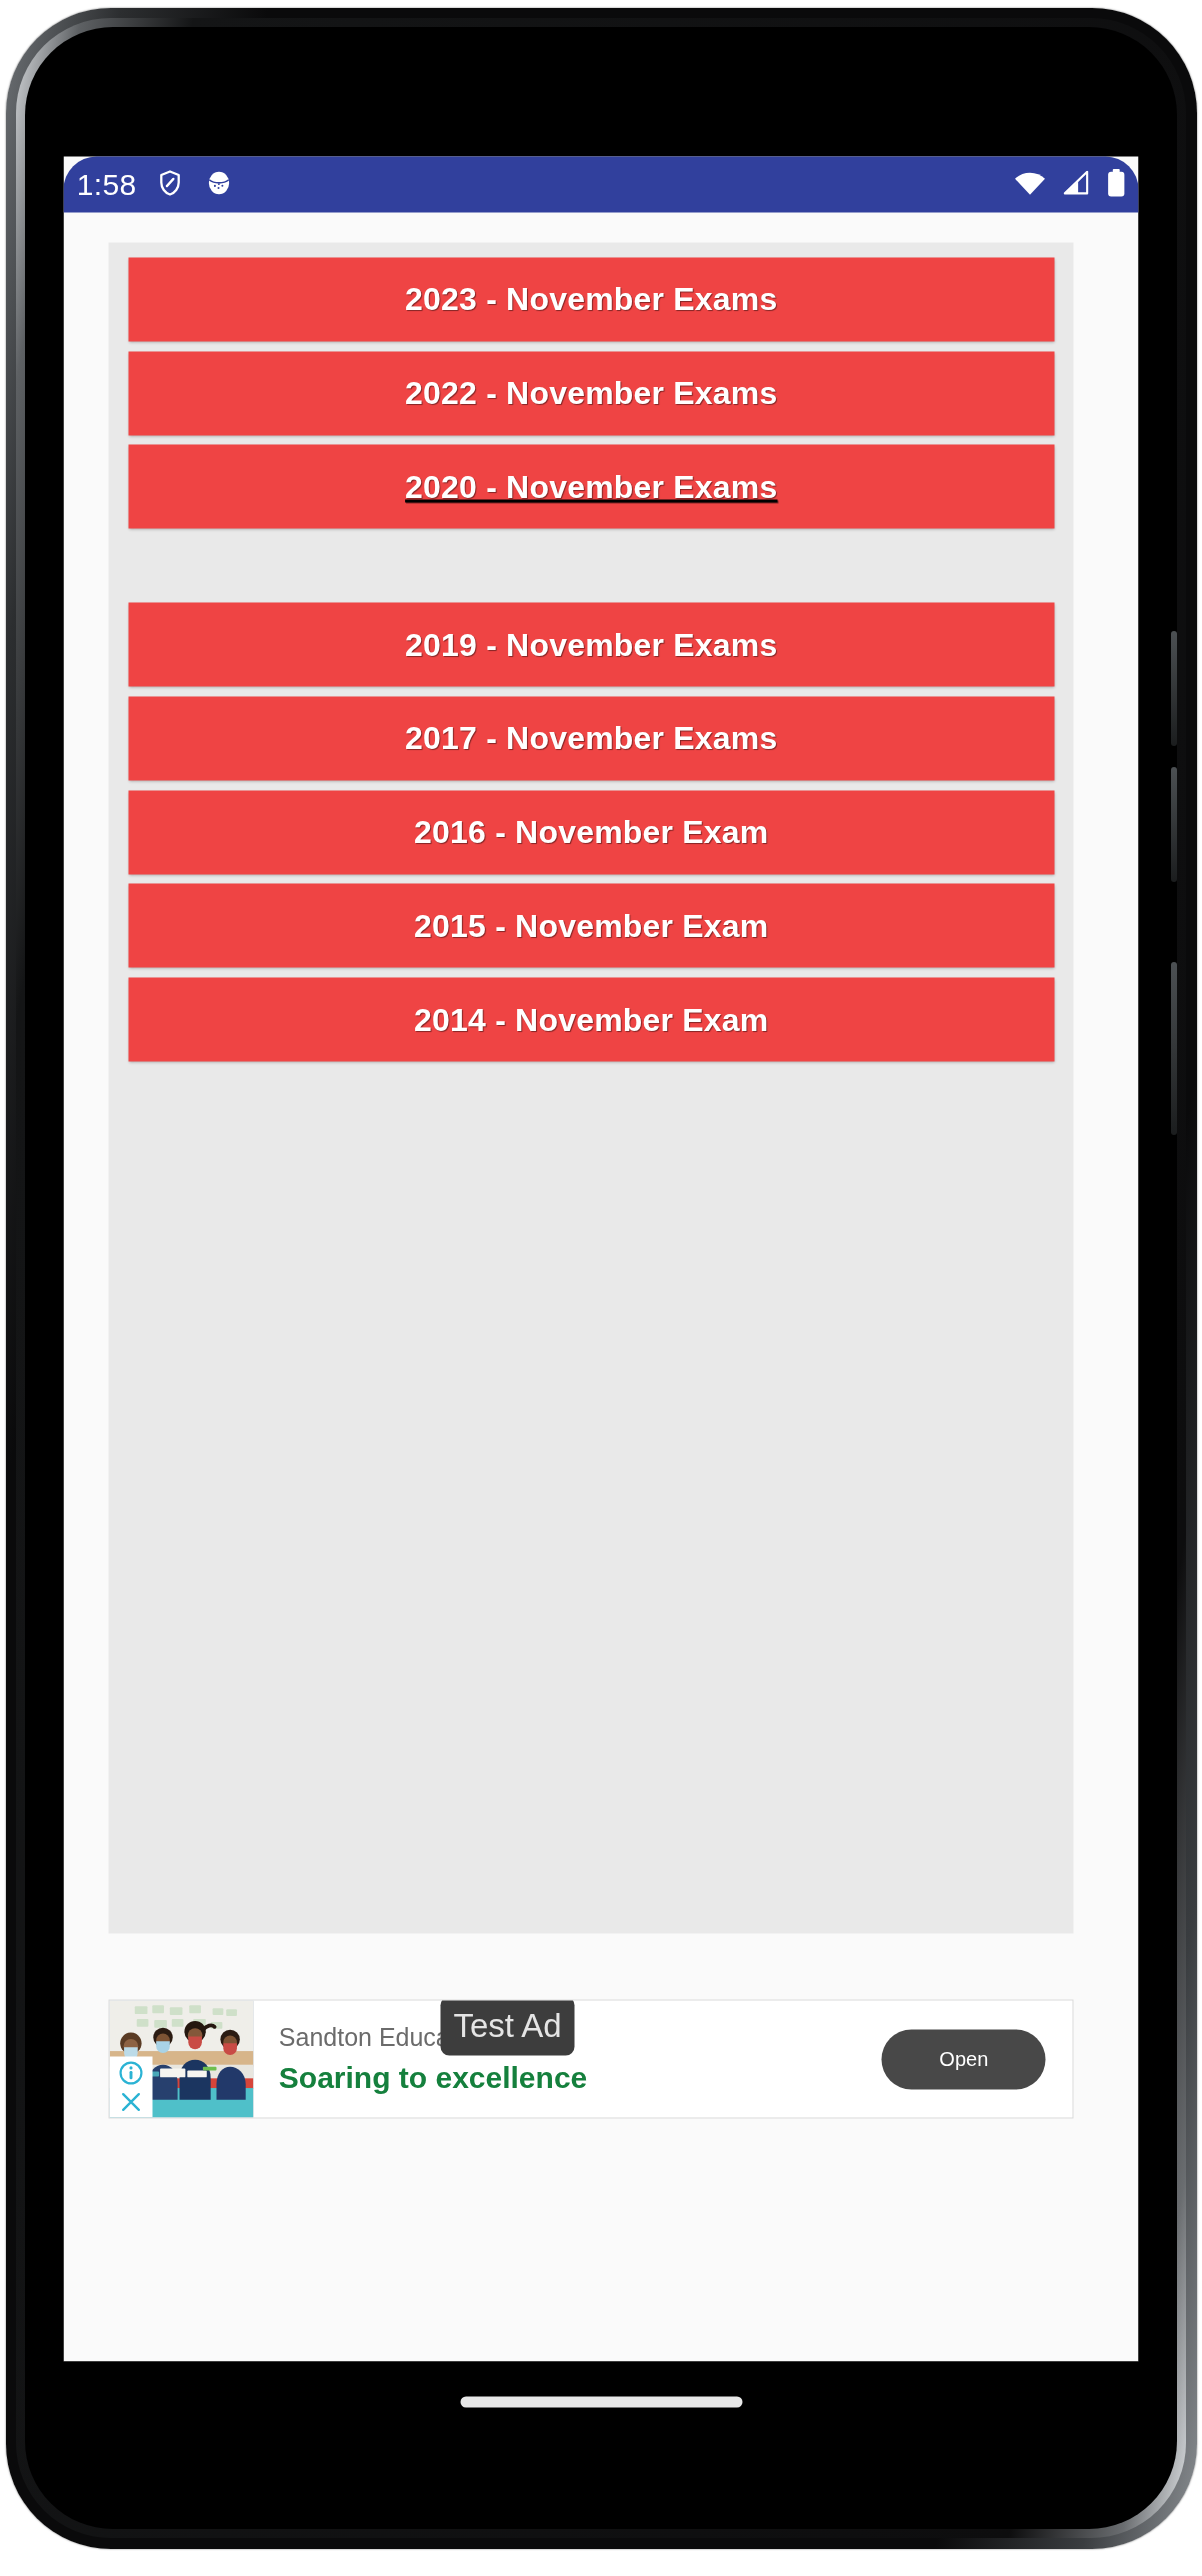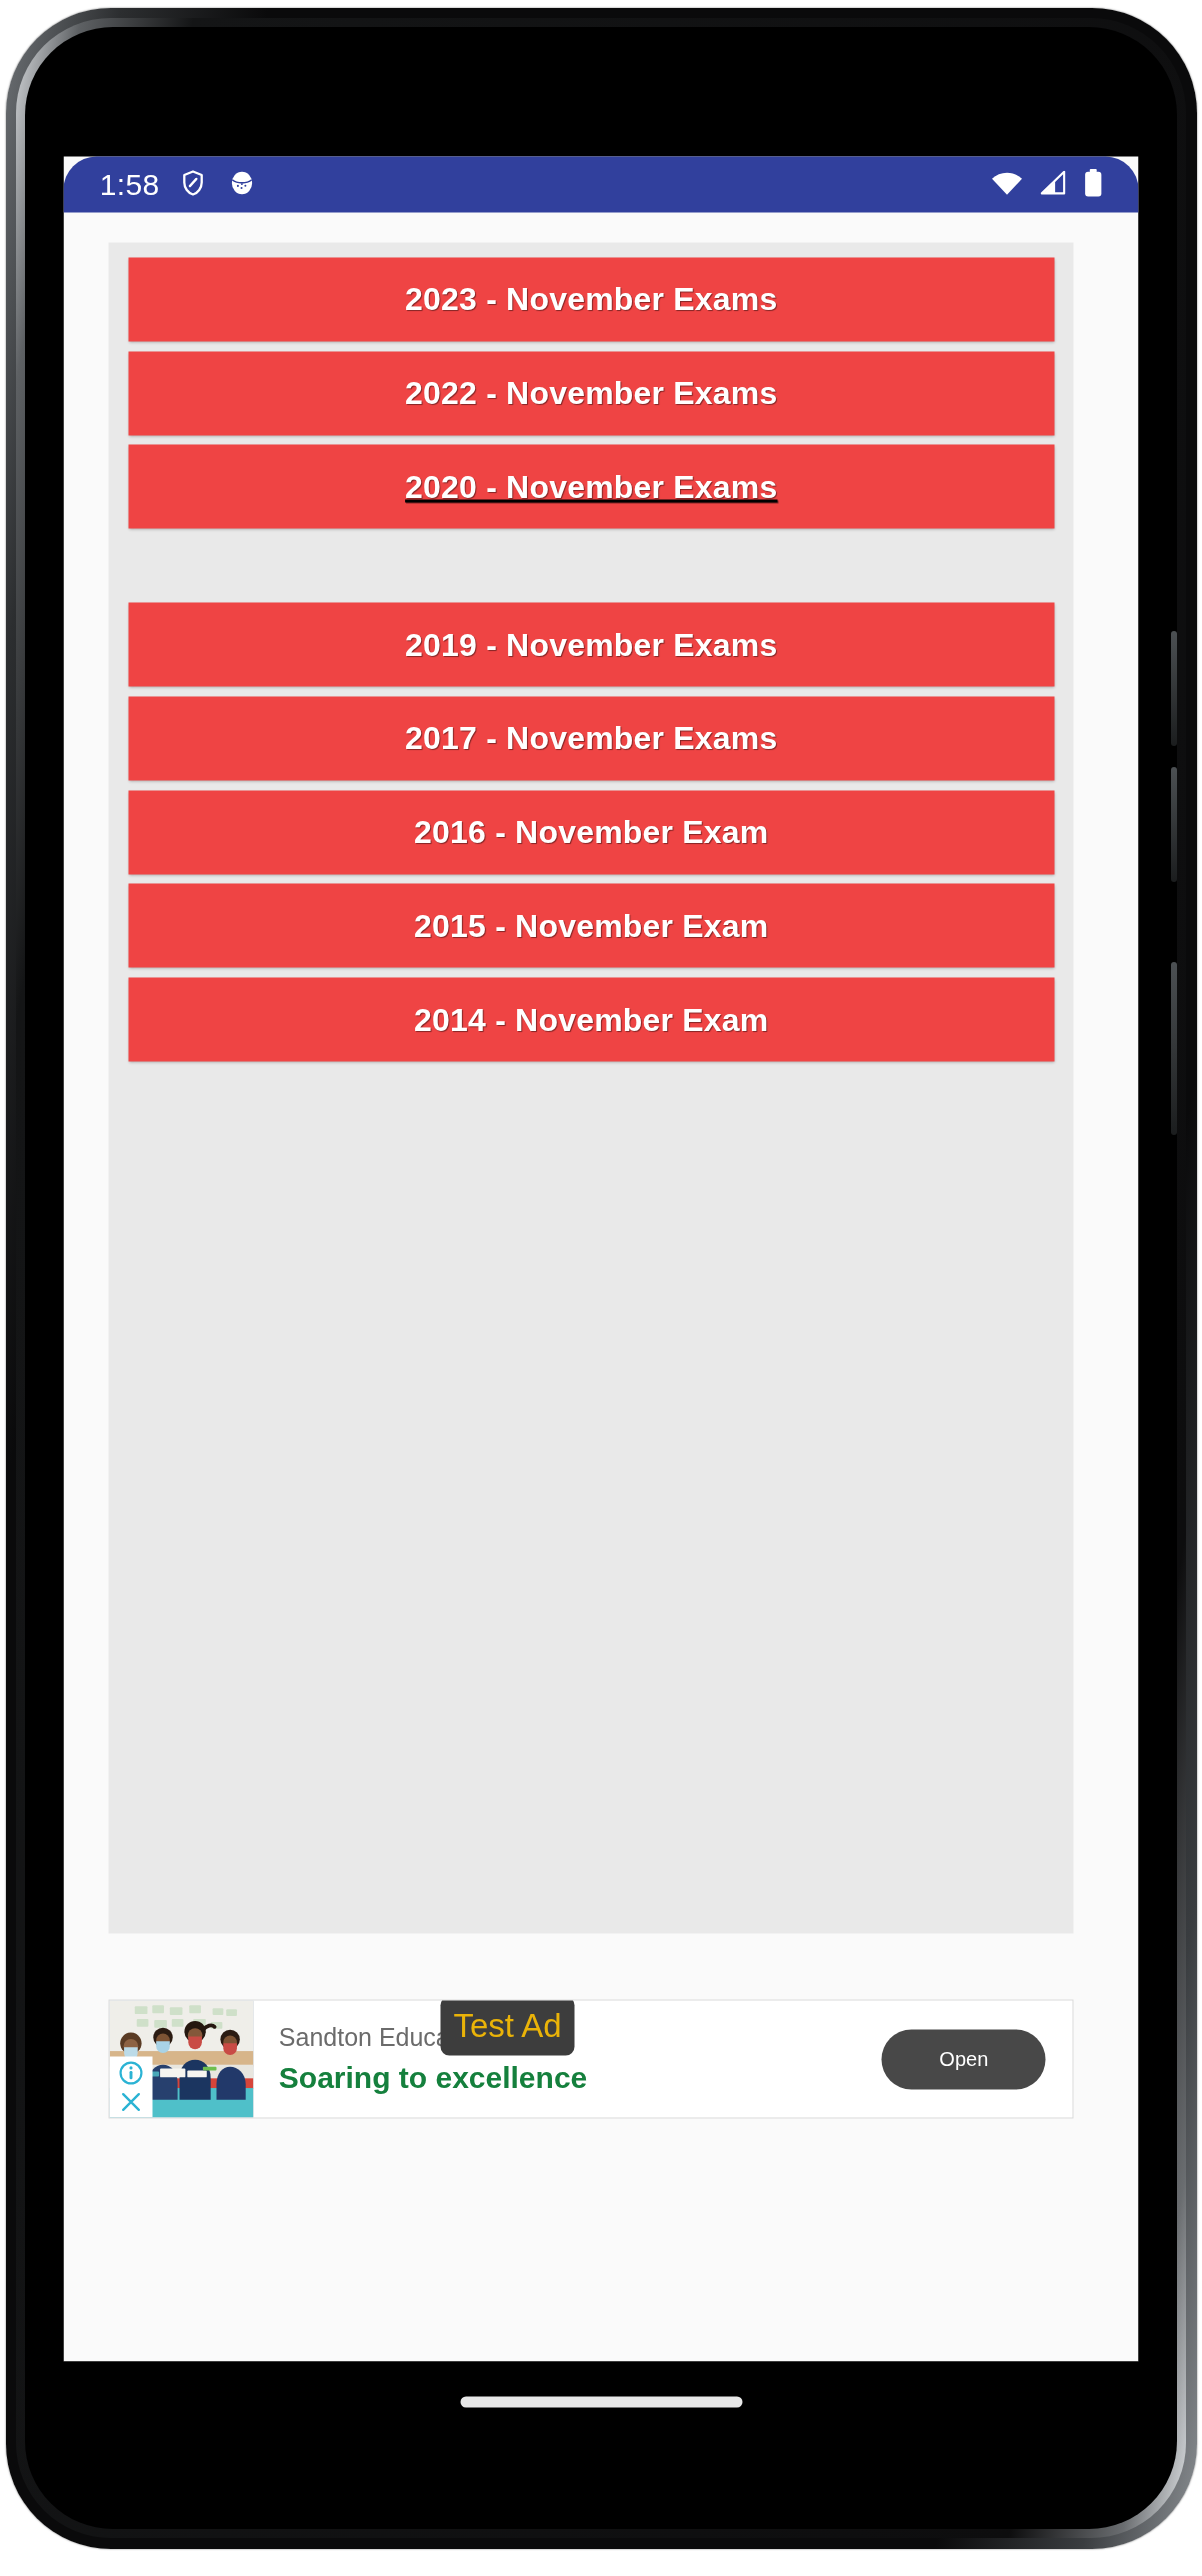--- a/index.html
+++ b/index.html
@@ -58,21 +58,21 @@
   }
   .app-surface{
     position:absolute;left:0;top:114px;width:1075px;height:2205px;background:#fafafa;
   }
 
   
   .statusbar{
     position:absolute;left:0;top:114px;width:1075px;height:56px;
     background:#31409d;border-radius:33px 33px 0 0;
     display:flex;align-items:center;
-    padding:0 36px;box-sizing:border-box;color:#ffffff;
+    padding:0 13px;box-sizing:border-box;color:#ffffff;
   }
   .sb-left{display:flex;align-items:center;gap:19.5px;}
   .sb-time{font-size:30px;font-weight:400;letter-spacing:0.3px;line-height:1;}
   .sb-right{margin-left:auto;display:flex;align-items:center;gap:16.6px;}
   .sb-ic{display:block;}
 
   
   .panel{
     position:absolute;left:45px;top:200px;width:965px;height:1691px;
     background:#e9e9e9;
@@ -110,21 +110,21 @@
   }
   .ad-badges svg{display:block;}
   .ad-body{
     flex:1;position:relative;display:flex;flex-direction:column;
     justify-content:center;padding-left:25px;box-sizing:border-box;
   }
   .ad-adv{font-size:25px;color:#6b6b6b;line-height:1.25;white-space:nowrap;}
   .ad-head{font-size:30px;color:#15803d;font-weight:700;line-height:1.3;margin-top:4.9px;white-space:nowrap;}
   .test-ad{
     position:absolute;left:187px;top:-3.9px;
-    background:#3d3d3d;color:#eab308;
+    background:#3d3d3d;color:#e5e5e5;
     font-size:33px;line-height:1;padding:11.7px 12.7px 13.6px 12.7px;
     border-radius:8.8px;white-space:nowrap;
   }
   .ad-open{
     align-self:center;margin:0 27px 0 9.7px;
     background:#484848;color:#ffffff;border:0;border-radius:35px;
     width:164px;height:60px;font-size:20px;
     font-family:"Liberation Sans", sans-serif;cursor:pointer;
     display:flex;align-items:center;justify-content:center;
   }

